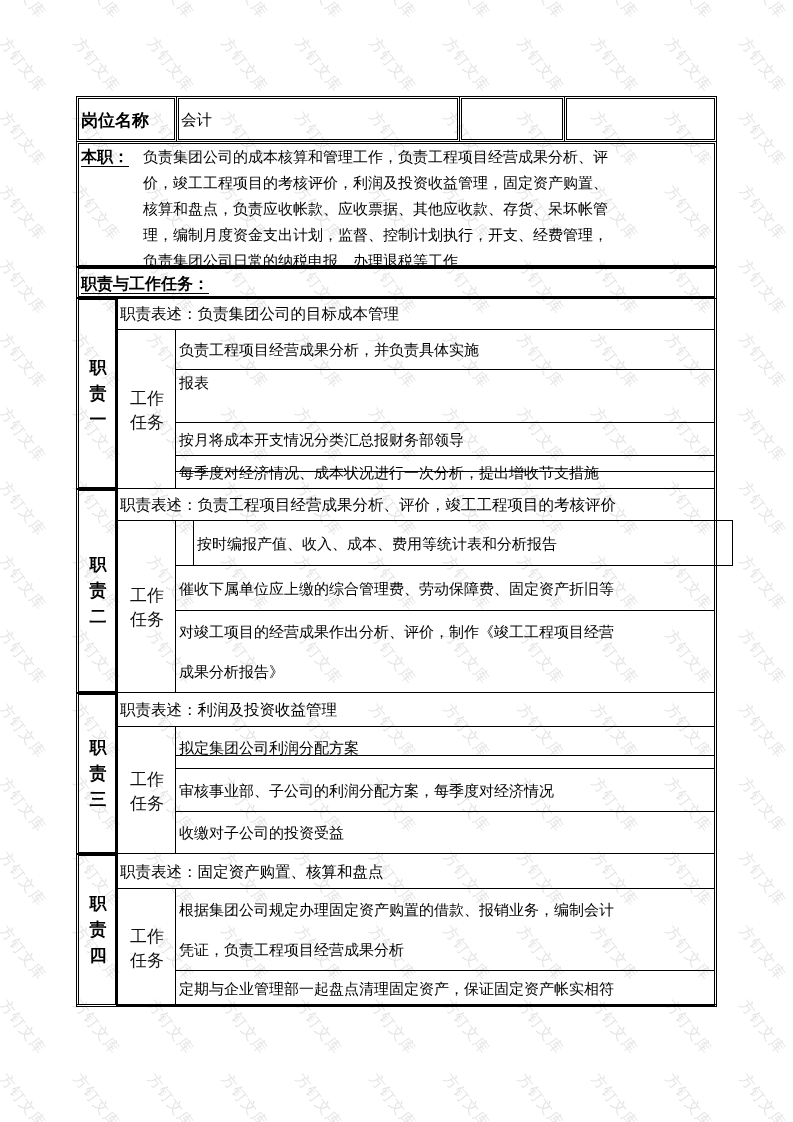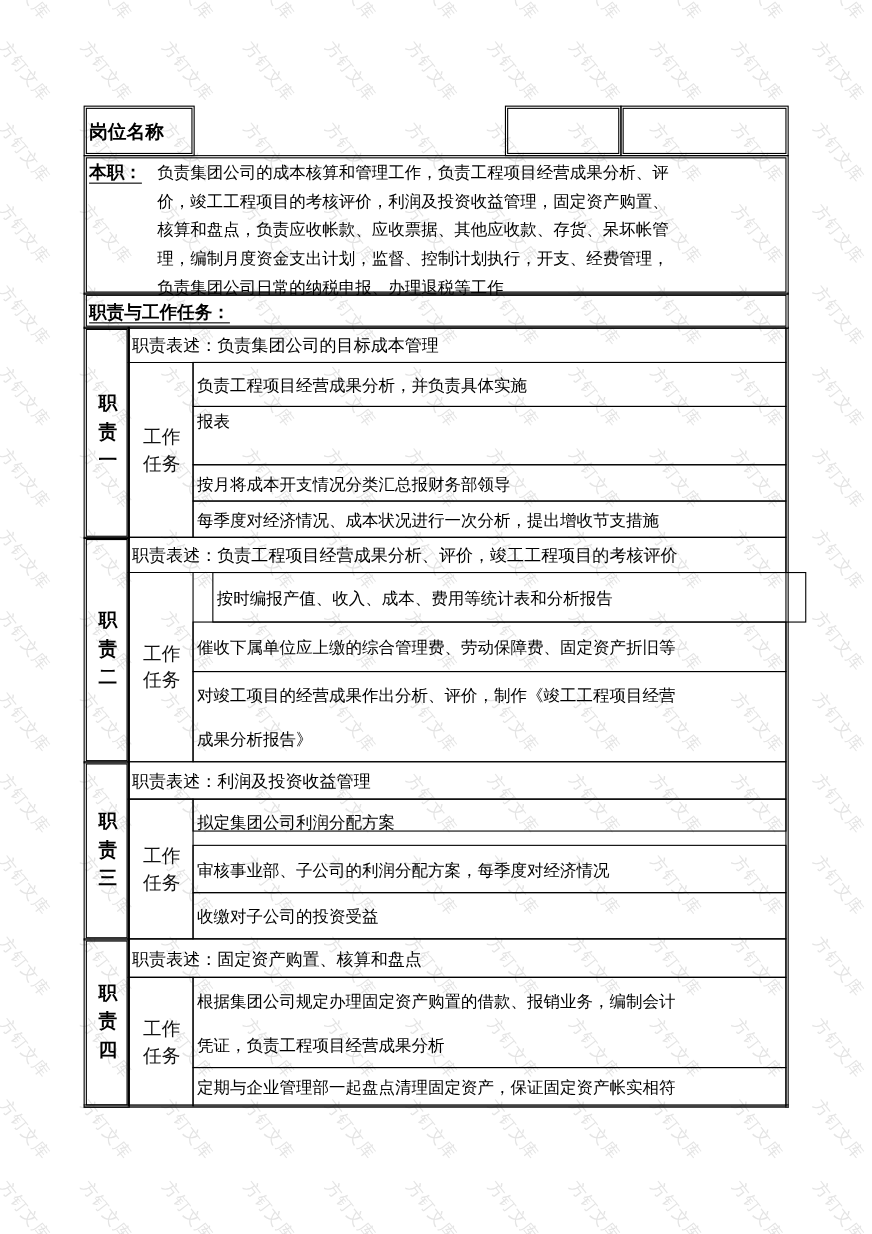--- a/index.html
+++ b/index.html
@@ -200,20 +200,23 @@
     <span class="wm" style="left: 602px; top: 1070px;">方钉文库</span>
     <span class="wm" style="left: 676px; top: 1070px;">方钉文库</span>
     <span class="wm" style="left: 750px; top: 1070px;">方钉文库</span>
   </div>
 
 <div class="doc">
 
   <div class="box dbl" style="left:76px;top:96px;width:101px;height:46px;">
     <span class="txt bold" style="left:2px;top:8px;font-size:17px;">岗位名称</span>
   </div>
+  <div class="box dbl" style="left:176px;top:96px;width:284px;height:46px;">
+    <span class="txt" style="left:2px;top:8px;">会计</span>
+  </div>
   <div class="box dbl" style="left:459px;top:96px;width:106px;height:46px;">
     <span class="txt"></span>
   </div>
   <div class="box dbl" style="left:564px;top:96px;width:153px;height:46px;">
     <span class="txt"></span>
   </div>
 
   <div class="box dbl" style="left:76px;top:141px;width:641px;height:127px;">
     <span class="txt bold ul" style="left:2px;top:0px;">本职：</span>
     <div class="para" style="left:64px;top:0px;width:574px;">
@@ -254,21 +257,21 @@
       <div class="box sgl" style="left: 175px; top: 369px; width: 540px; height: 54px;">
         <div class="para" style="left: 3px; top: 0px; width: 536px;">
           <div style="line-height: 26.5px; white-space: nowrap;">报表</div>
         </div>
       </div>
       <div class="box sgl" style="left: 175px; top: 422px; width: 540px; height: 34px;">
         <div class="para" style="left: 3px; top: 3.5px; width: 536px;">
           <div style="line-height: 26px; white-space: nowrap;">按月将成本开支情况分类汇总报财务部领导</div>
         </div>
       </div>
-      <div class="box sgl" style="left: 175px; top: 455px; width: 540px; height: 34px;">
+      <div class="box sgl" style="left: 175px; top: 455px; width: 540px; height: 17px;">
         <div class="para" style="left: 3px; top: 3.5px; width: 536px;">
           <div style="line-height: 26px; white-space: nowrap;">每季度对经济情况、成本状况进行一次分析，提出增收节支措施</div>
         </div>
       </div>
       <div class="box dbl" style="left: 76px; top: 488px; width: 42px; height: 206px;">
         <div class="vert" style="left: 4px; top: 60px;">
           <div>职</div>
           <div>责</div>
           <div>二</div>
         </div>

